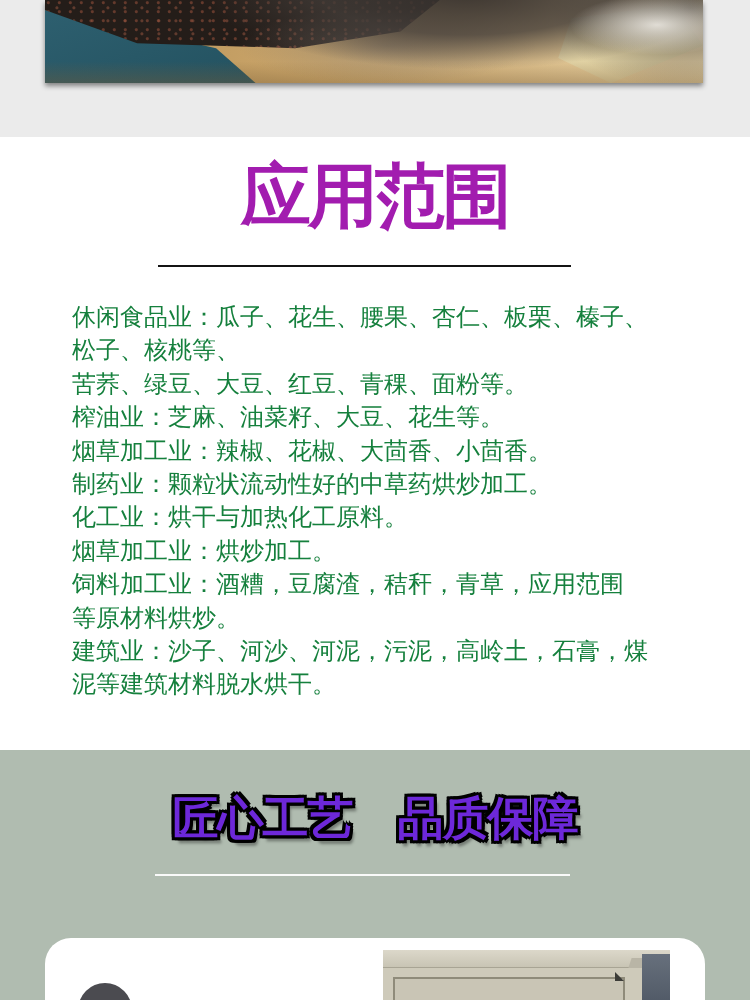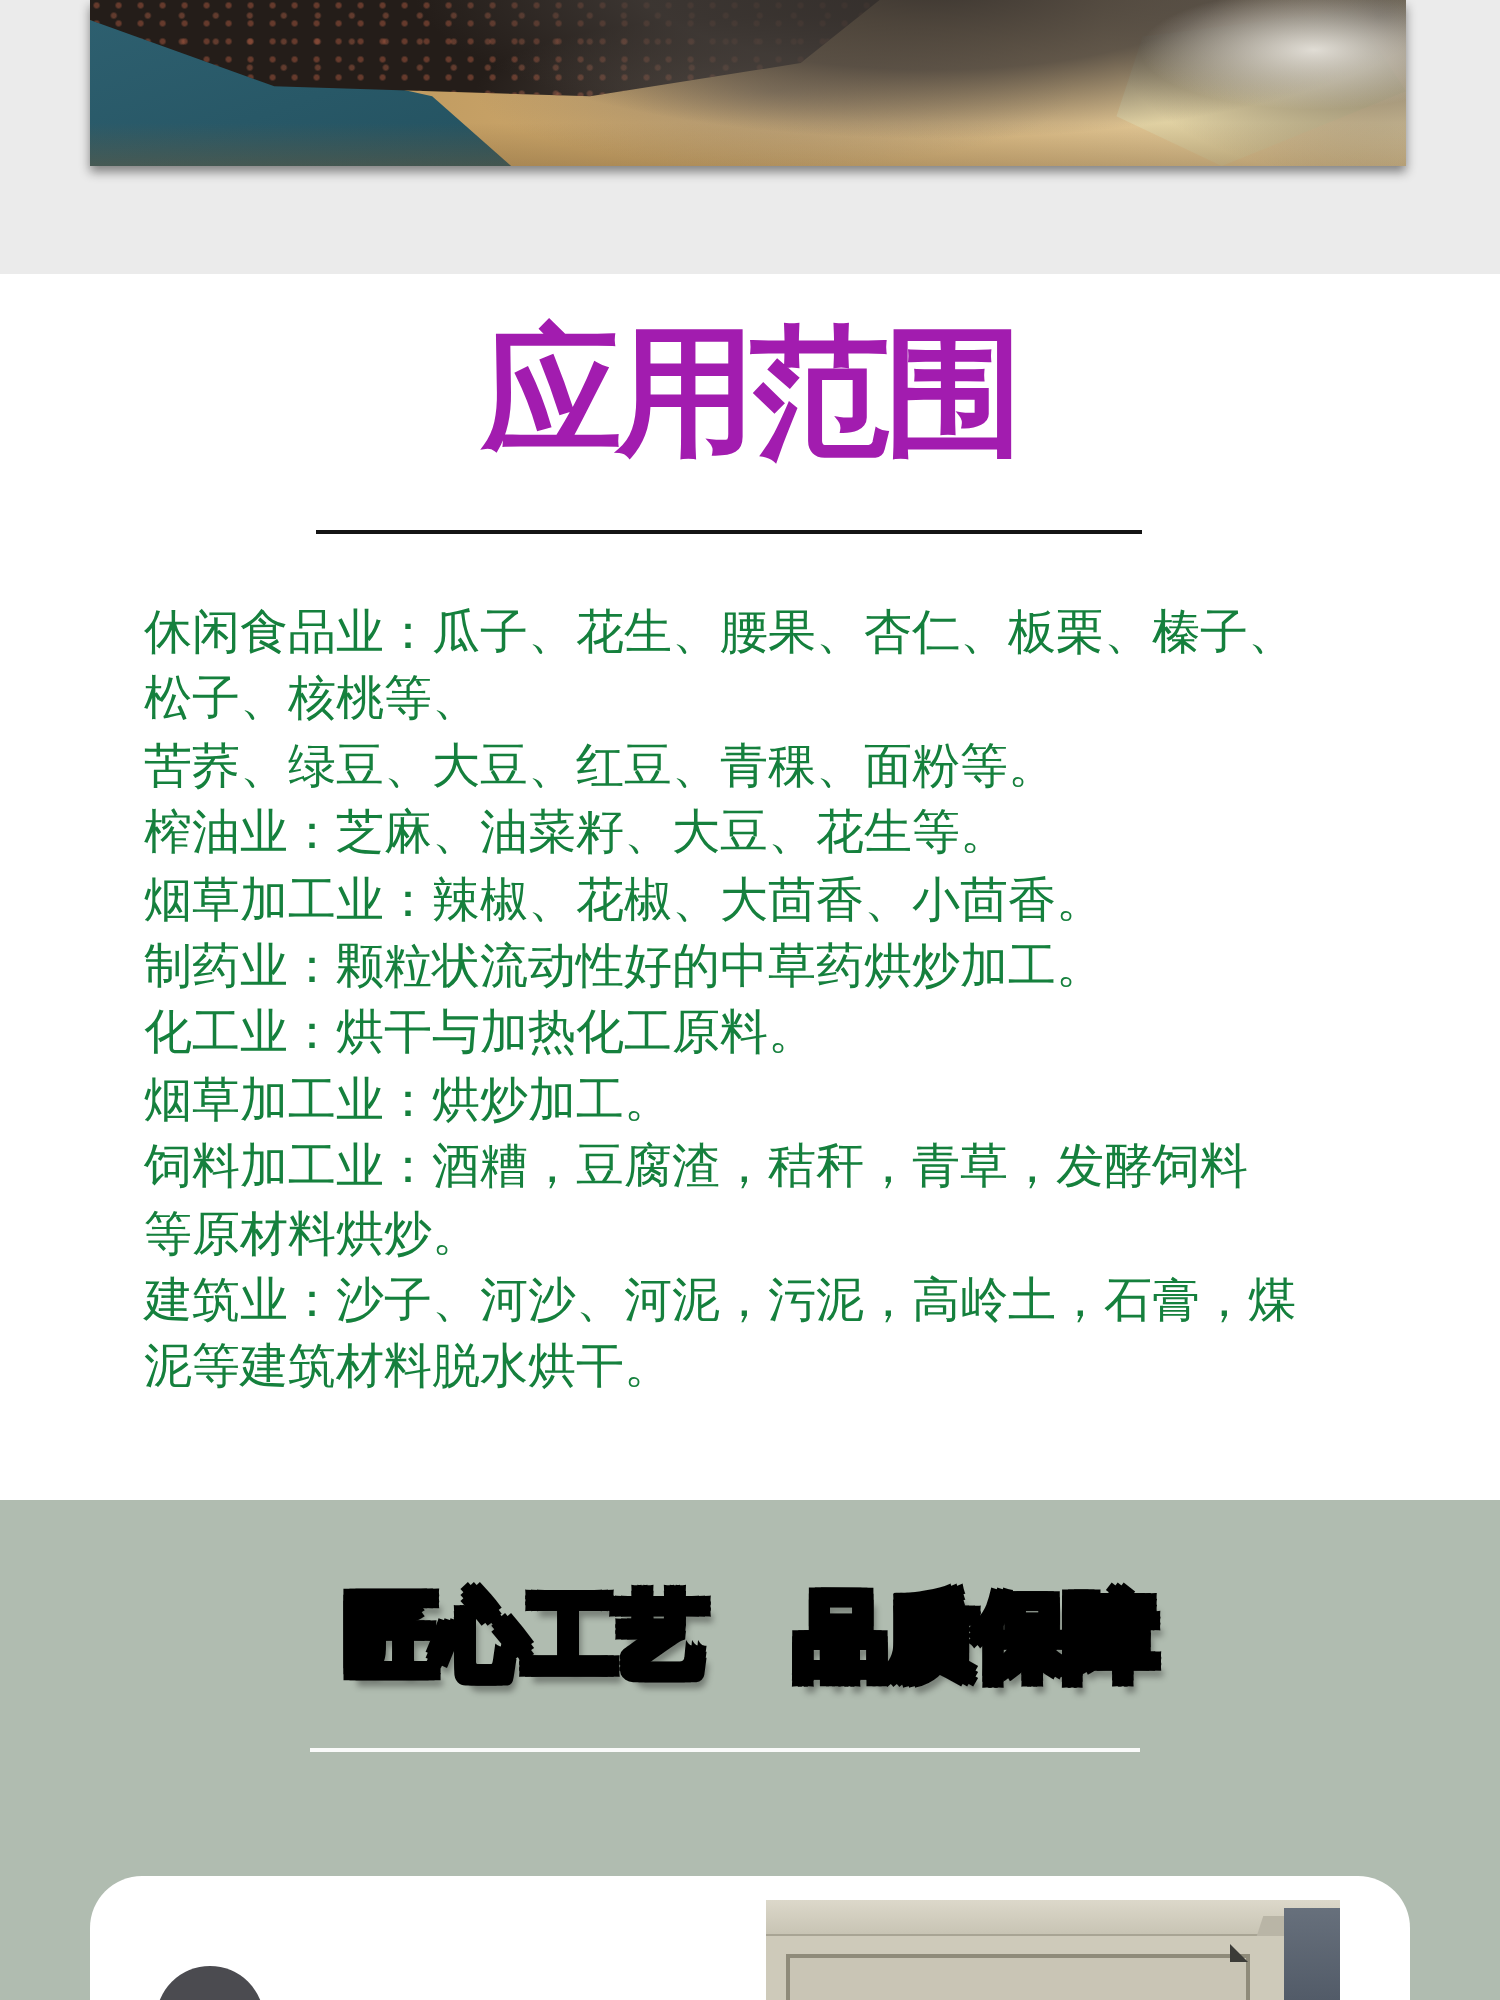--- a/index.html
+++ b/index.html
@@ -61,21 +61,21 @@
     position:absolute;top:163px;left:72px;width:620px;
     font-size:24px;line-height:33.4px;letter-spacing:0px;color:#15803d;
   }
   .apply-text .tline{white-space:pre;}
 
   
   .banner{position:absolute;top:750px;left:0;width:750px;height:250px;background:#b0bcb0;}
   .banner-title{
     position:absolute;top:42px;left:0;width:750px;
     text-align:center;font-size:46px;line-height:1.15;font-weight:bold;
-    letter-spacing:-1px;color:#000000;white-space:pre;
+    letter-spacing:-1px;color:#6d28d9;white-space:pre;
     text-shadow:
       -3px -3px 0 #000, 3px -3px 0 #000, -3px 3px 0 #000, 3px 3px 0 #000,
       -3px 0 0 #000, 3px 0 0 #000, 0 -3px 0 #000, 0 3px 0 #000,
       4px 6px 3px rgba(0,0,0,.35);
   }
   .banner-rule{position:absolute;top:124px;left:155px;width:415px;height:2px;background:rgba(255,255,255,.92);}
 
   
   .card{
     position:absolute;top:188px;left:45px;width:660px;height:62px;
@@ -129,21 +129,21 @@
   <div class="title-rule"></div>
   <div class="apply-text">
     <div class="tline">休闲食品业：瓜子、花生、腰果、杏仁、板栗、榛子、</div>
     <div class="tline">松子、核桃等、</div>
     <div class="tline">苦荞、绿豆、大豆、红豆、青稞、面粉等。</div>
     <div class="tline">榨油业：芝麻、油菜籽、大豆、花生等。</div>
     <div class="tline">烟草加工业：辣椒、花椒、大茴香、小茴香。</div>
     <div class="tline">制药业：颗粒状流动性好的中草药烘炒加工。</div>
     <div class="tline">化工业：烘干与加热化工原料。</div>
     <div class="tline">烟草加工业：烘炒加工。</div>
-    <div class="tline">饲料加工业：酒糟，豆腐渣，秸秆，青草，发酵饲料</div>
+    <div class="tline">饲料加工业：酒糟，豆腐渣，秸秆，青草，应用范围</div>
     <div class="tline">等原材料烘炒。</div>
     <div class="tline">建筑业：沙子、河沙、河泥，污泥，高岭土，石膏，煤</div>
     <div class="tline">泥等建筑材料脱水烘干。</div>
   </div>
 </section>
 
 <section class="banner">
   <div class="banner-title">匠心工艺　品质保障</div>
   <div class="banner-rule"></div>
 

